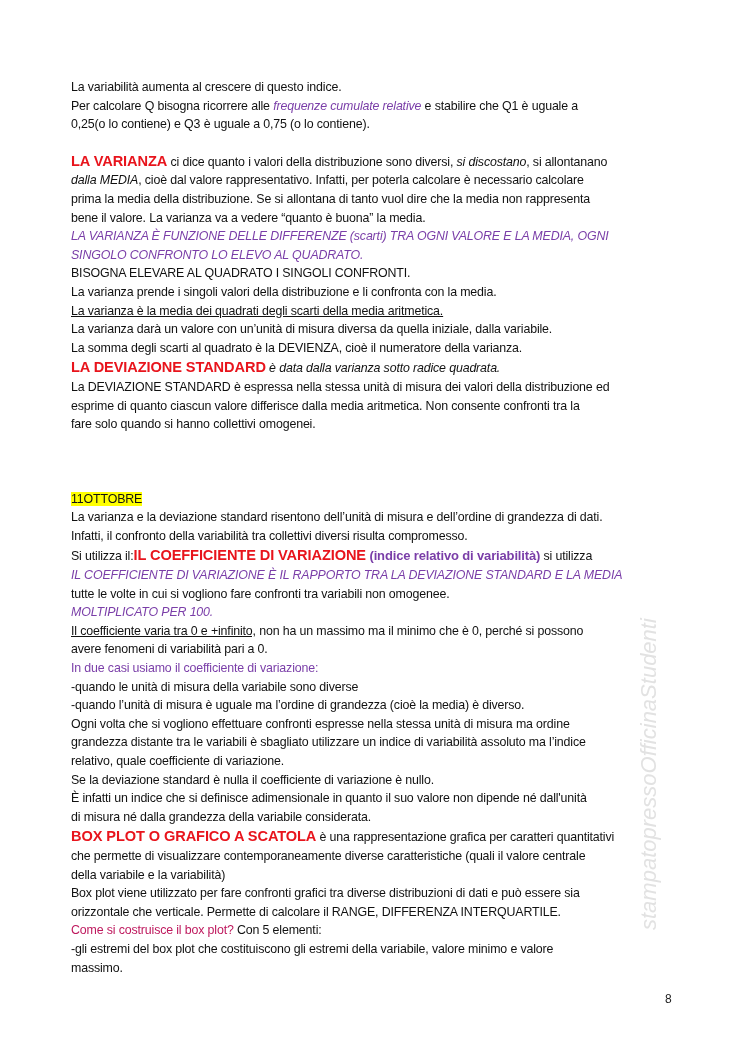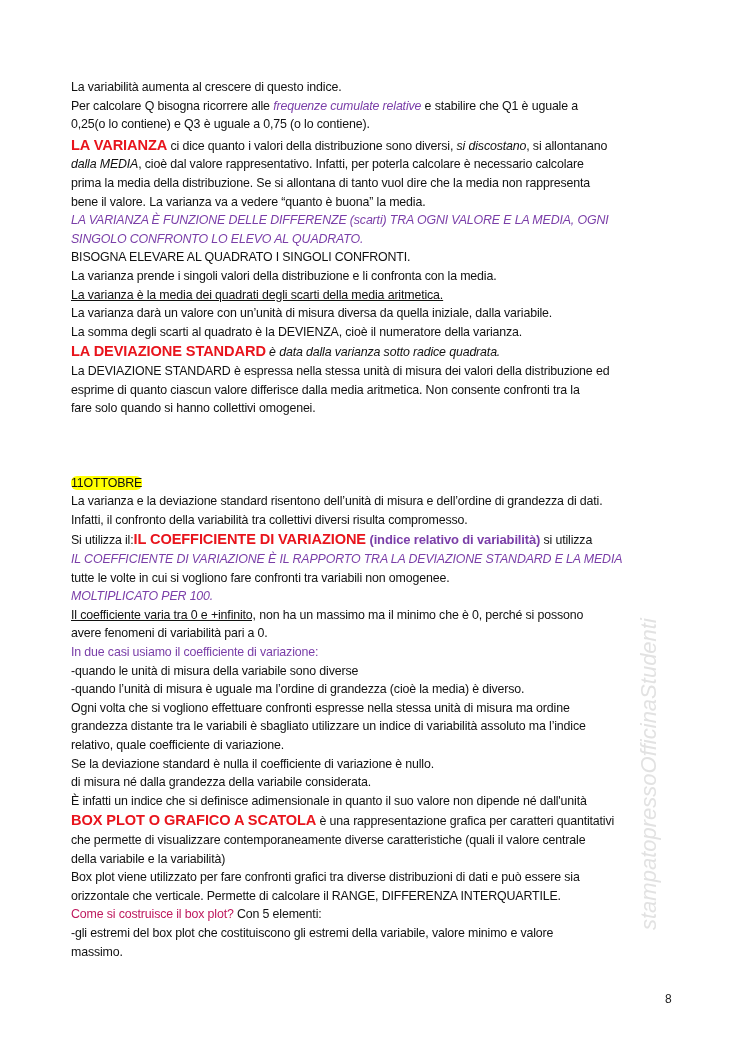--- a/index.html
+++ b/index.html
@@ -14,21 +14,21 @@
     font-size: 12.4px; line-height: 18.6px; color: #111111;
     letter-spacing: -0.15px;
   }
   .line { white-space: nowrap; margin: 0; }
   .h-red { color: #e8141c; font-weight: bold; font-size: 14.6px; letter-spacing: -0.1px; }
   .purple { color: #7a3ea8; }
   .purple-bold { color: #7a3ea8; font-weight: bold; font-size: 13px; }
   .green { color: #be185d; }
   .it { font-style: italic; }
   .u { text-decoration: underline; }
-  .hl { background: #ffff00; border-radius: 6px; }
+  .hl { background: #ffff00; }
   .gap { height: 56px; }
   .watermark {
     position: absolute; left: 636px; top: 930px;
     transform-origin: 0 0; transform: rotate(-90deg);
     font-family: "Liberation Sans", sans-serif; font-style: italic;
     font-size: 22px; color: #e2e2e2; white-space: nowrap; letter-spacing: 0px;
   }
   .page-number {
     position: absolute; left: 665px; top: 992px;
     font-family: "Liberation Sans", sans-serif; font-size: 12px; color: #222;
@@ -38,21 +38,21 @@
 <body>
 
 <div class="page">
   <div class="watermark">stampatopressoOfficinaStudenti</div>
 
   <div class="content">
     <p class="line">La variabilità aumenta al crescere di questo indice.</p>
     <p class="line"><span>Per calcolare Q bisogna ricorrere alle </span><span class="purple it">frequenze cumulate relative</span><span> e stabilire che Q1 è uguale a</span></p>
     <p class="line">0,25(o lo contiene) e Q3 è uguale a 0,75 (o lo contiene).</p>
 
-    <p class="line" style="margin-top:2px"><span class="h-red">LA VARIANZA</span><span> ci dice quanto i valori della distribuzione sono diversi, </span><span class="it">si discostano</span><span>, si allontanano</span></p>
+    <p class="line" style="margin-top:18px"><span class="h-red">LA VARIANZA</span><span> ci dice quanto i valori della distribuzione sono diversi, </span><span class="it">si discostano</span><span>, si allontanano</span></p>
     <p class="line"><span class="it">dalla MEDIA</span><span>, cioè dal valore rappresentativo. Infatti, per poterla calcolare è necessario calcolare</span></p>
     <p class="line">prima la media della distribuzione. Se si allontana di tanto vuol dire che la media non rappresenta</p>
     <p class="line">bene il valore. La varianza va a vedere “quanto è buona” la media.</p>
     <p class="line purple it">LA VARIANZA È FUNZIONE DELLE DIFFERENZE (scarti) TRA OGNI VALORE E LA MEDIA, OGNI</p>
     <p class="line purple it">SINGOLO CONFRONTO LO ELEVO AL QUADRATO.</p>
     <p class="line">BISOGNA ELEVARE AL QUADRATO I SINGOLI CONFRONTI.</p>
     <p class="line">La varianza prende i singoli valori della distribuzione e li confronta con la media.</p>
     <p class="line"><span class="u">La varianza è la media dei quadrati degli scarti della media aritmetica.</span></p>
     <p class="line">La varianza darà un valore con un’unità di misura diversa da quella iniziale, dalla variabile.</p>
     <p class="line">La somma degli scarti al quadrato è la DEVIENZA, cioè il numeratore della varianza.</p>
@@ -73,22 +73,22 @@
     <p class="line purple it">MOLTIPLICATO PER 100.</p>
     <p class="line"><span class="u">Il coefficiente varia tra 0 e +infinito,</span><span> non ha un massimo ma il minimo che è 0, perché si possono</span></p>
     <p class="line">avere fenomeni di variabilità pari a 0.</p>
     <p class="line purple">In due casi usiamo il coefficiente di variazione:</p>
     <p class="line">-quando le unità di misura della variabile sono diverse</p>
     <p class="line">-quando l’unità di misura è uguale ma l’ordine di grandezza (cioè la media) è diverso.</p>
     <p class="line">Ogni volta che si vogliono effettuare confronti espresse nella stessa unità di misura ma ordine</p>
     <p class="line">grandezza distante tra le variabili è sbagliato utilizzare un indice di variabilità assoluto ma l’indice</p>
     <p class="line">relativo, quale coefficiente di variazione.</p>
     <p class="line">Se la deviazione standard è nulla il coefficiente di variazione è nullo.</p>
+    <p class="line">È infatti un indice che si definisce adimensionale in quanto il suo valore non dipende né dall'unità</p>
     <p class="line">di misura né dalla grandezza della variabile considerata.</p>
-    <p class="line">È infatti un indice che si definisce adimensionale in quanto il suo valore non dipende né dall'unità</p>
 
     <p class="line" style="margin-top:1px"><span class="h-red">BOX PLOT O GRAFICO A SCATOLA</span><span> è una rappresentazione grafica per caratteri quantitativi</span></p>
     <p class="line">che permette di visualizzare contemporaneamente diverse caratteristiche (quali il valore centrale</p>
     <p class="line">della variabile e la variabilità)</p>
     <p class="line">Box plot viene utilizzato per fare confronti grafici tra diverse distribuzioni di dati e può essere sia</p>
     <p class="line">orizzontale che verticale. Permette di calcolare il RANGE, DIFFERENZA INTERQUARTILE.</p>
     <p class="line"><span class="green">Come si costruisce il box plot?</span><span> Con 5 elementi:</span></p>
     <p class="line">-gli estremi del box plot che costituiscono gli estremi della variabile, valore minimo e valore</p>
     <p class="line">massimo.</p>
   </div>

